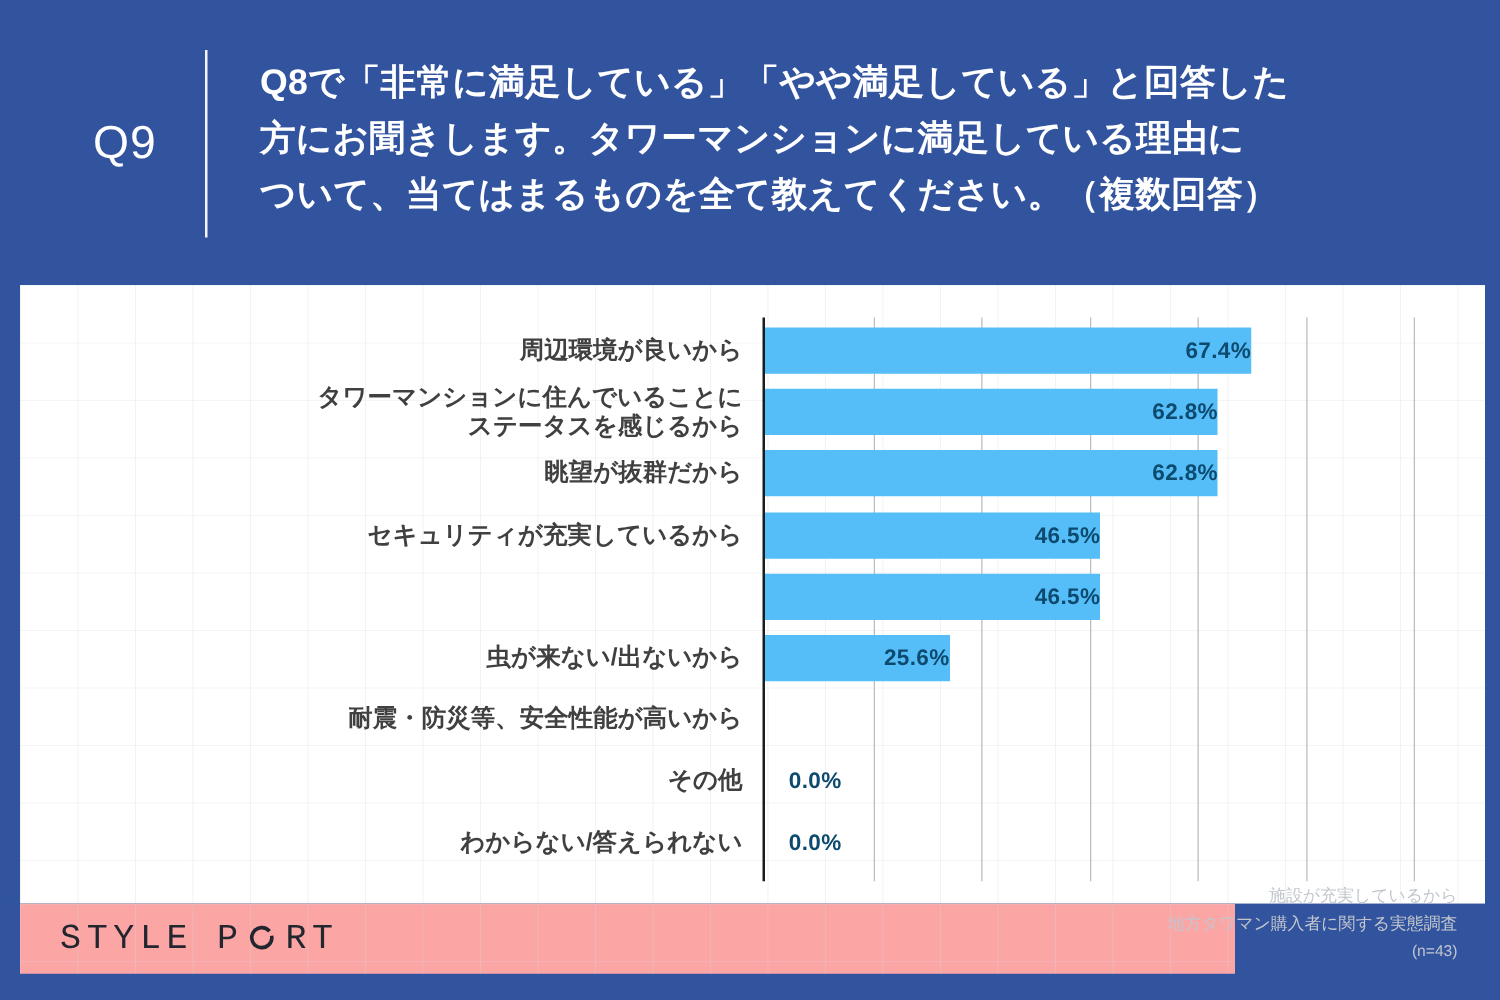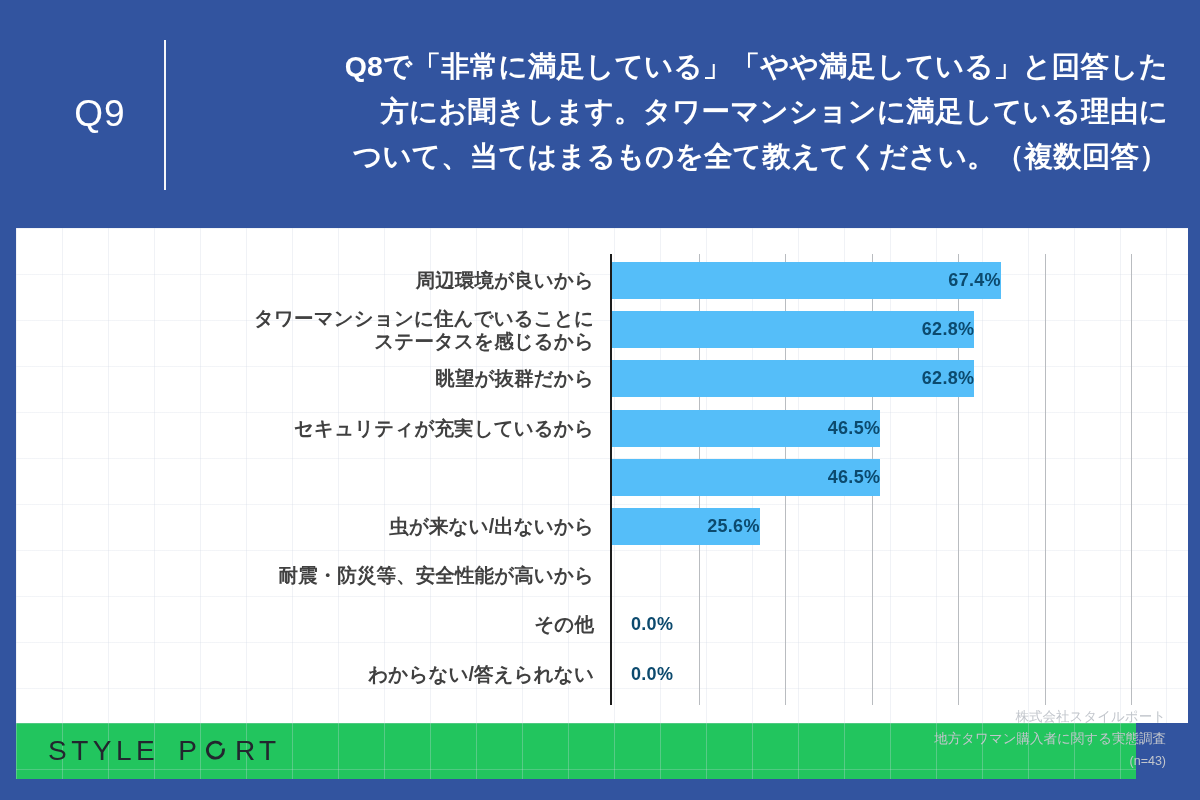--- a/index.html
+++ b/index.html
@@ -59,21 +59,21 @@
     position: absolute;
     left: 208px;
     top: 44px;
     width: 960px;
     color: #ffffff;
     font-size: 28.5px;
     font-weight: bold;
     line-height: 45px;
     letter-spacing: 0.2px;
   }
-  #question-text .qline { display: block; white-space: nowrap; text-align: right; }
+  #question-text .qline { display: block; white-space: nowrap; }
 
   
   #chart-card {
     position: absolute;
     left: 16px;
     top: 228px;
     width: 1172px;
     height: 495px;
     background: #ffffff;
     overflow: hidden;
@@ -175,24 +175,25 @@
     left: 0;
     top: 723px;
     width: 1200px;
     height: 77px;
     background: #32549F;
   }
   #logo-plate {
     position: absolute;
     left: 16px;
     top: 723px;
-    width: 1120px;
+    width: 972px;
     height: 56px;
-    background: #22c55e;
+    background: #fca5a5;
     overflow: hidden;
+    font-family: Liberation Mono, monospace;
   }
   #logo-plate-grid {
     position: absolute;
     inset: 0;
     background-image:
       linear-gradient(to right, rgba(210,216,228,0.30) 1px, transparent 1px),
       linear-gradient(to bottom, rgba(210,216,228,0.26) 1px, transparent 1px);
     background-size: 46px 46px;
     pointer-events: none;
   }
@@ -318,21 +319,21 @@
             <div class="row-label">わからない/答えられない</div>
             <div class="bar-zone">
               <div class="bar-value outside" style="left: 0px; width: 114px;">0.0%</div>
             </div>
           </div>
         </div>
     </div>
   </div>
 
   <div id="source-credit">
-    <div>株式会社スタイルポート</div>
+    <div>施設が充実しているから</div>
     <div>地方タワマン購入者に関する実態調査</div>
     <div id="source-n">(n=43)</div>
   </div>
 
   <div id="footer-band"></div>
   <div id="logo-plate">
     <div id="logo-plate-grid"></div>
     <div id="logo">
       <span id="logo-text-1">STYLE</span>
       <span id="logo-text-2">P</span>

